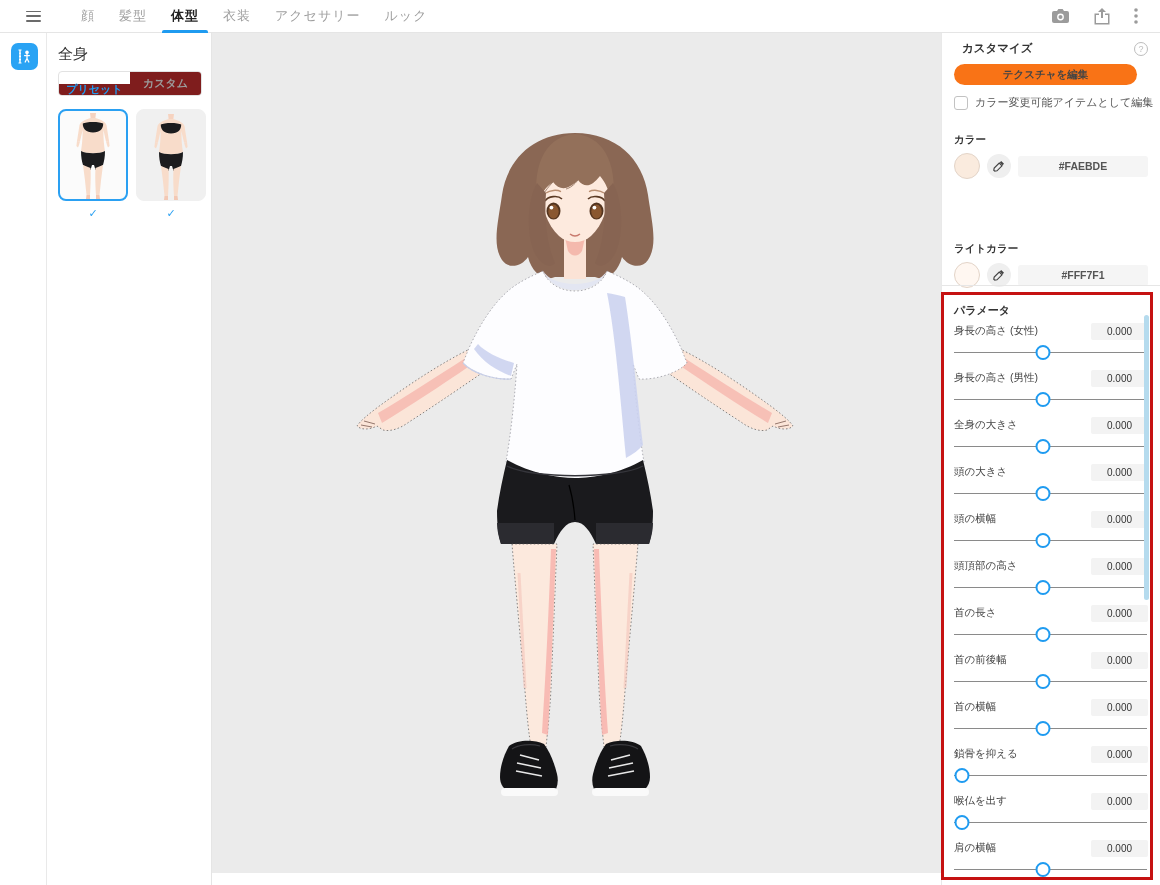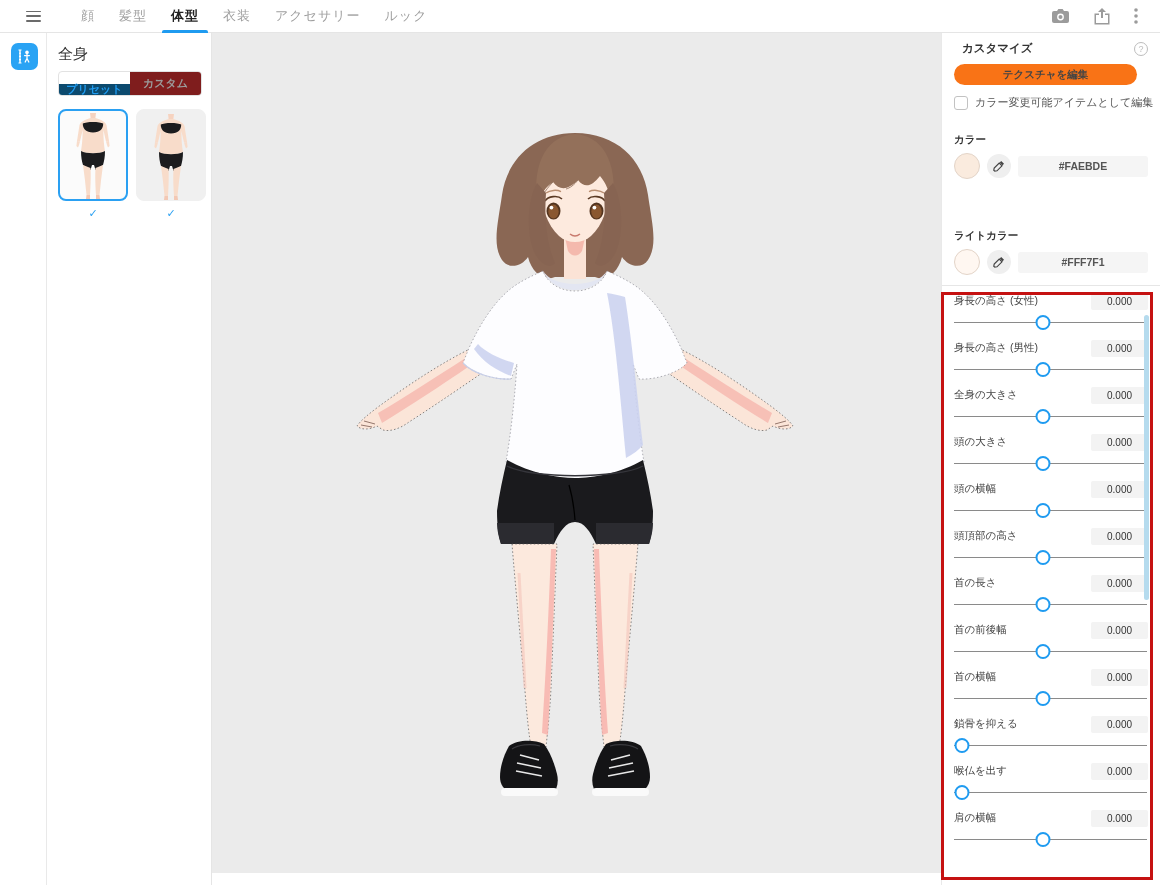--- a/index.html
+++ b/index.html
@@ -29,21 +29,21 @@
     background:#29a3f4; display:flex; align-items:center; justify-content:center; cursor:pointer; }
 
   
   .list-panel { position:absolute; left:47px; top:33px; width:165px; height:852px; background:#fff;
     border-right:1px solid #e5e5e5; z-index:10; }
   .list-title { position:absolute; left:11px; top:12px; font-size:15px; color:#333; }
   .seg { position:absolute; left:11px; top:38px; width:144px; height:25px; display:flex;
     border:1px solid #e2e2e2; border-radius:4px; overflow:hidden; background:#fff; }
   .seg-tab { flex:1; display:flex; align-items:center; justify-content:center; font-size:11px;
     color:#9b9b9b; cursor:pointer; background:#7f1d1d; font-weight:bold; }
-  .seg-tab.active { background:#0c4a6e; color:#1f9bf0;margin-top:12px; }
+  .seg-tab.active { background:#7f1d1d; color:#1f9bf0;margin-top:12px; }
   .preset-grid { position:absolute; left:11px; top:76px; display:flex; gap:8px; }
   .preset { width:70px; }
   .preset-thumb { width:70px; height:92px; border-radius:8px; background:#f0f0f0;
     border:1px solid #f0f0f0; display:flex; align-items:flex-end; justify-content:center;
     overflow:hidden; cursor:pointer; }
   .preset.active .preset-thumb { background:#fbfbfb; border:2px solid #2aa0f2; }
   .preset-check { text-align:center; margin-top:6px; color:#2aa0f2; font-size:11px; font-weight:bold; }
 
   
   .canvas { position:absolute; left:212px; top:33px; width:729px; height:840px; background:#ebebeb; }
@@ -291,37 +291,38 @@
           <span class="swatch" style="background: rgb(250, 235, 222);"></span>
           <span class="dropper">
             <svg width="12" height="12" viewBox="0 0 12 12">
               <path d="M8.2 1 L11 3.8 L9.6 5.2 L6.8 2.4 Z" fill="#444"></path>
               <path d="M6.2 3 L9 5.8 L4 10.8 L1.8 11.2 L0.8 10.2 L1.2 8 Z" fill="none" stroke="#444" stroke-width="1.2"></path>
             </svg>
           </span>
           <span class="hex-box">#FAEBDE</span>
         </div>
       </div>
-      <div class="color-group" style="top: 196px;">
+      <div class="color-group" style="top: 209px;">
         <div class="color-label">ライトカラー</div>
         <div class="color-row">
           <span class="swatch" style="background: rgb(255, 247, 241);"></span>
           <span class="dropper">
             <svg width="12" height="12" viewBox="0 0 12 12">
               <path d="M8.2 1 L11 3.8 L9.6 5.2 L6.8 2.4 Z" fill="#444"></path>
               <path d="M6.2 3 L9 5.8 L4 10.8 L1.8 11.2 L0.8 10.2 L1.2 8 Z" fill="none" stroke="#444" stroke-width="1.2"></path>
             </svg>
           </span>
           <span class="hex-box">#FFF7F1</span>
         </div>
       </div>
 
     <div class="divider"></div>
 
     <div class="params">
+      <div class="params-title">パラメータ</div>
       <div class="slider-row">
           <div class="slider-top">
             <span class="slider-label">身長の高さ (女性)</span>
             <span class="slider-value">0.000</span>
           </div>
           <div class="trackwrap">
             <div class="track"></div>
             <div class="handle" style="left: 89.33px;"></div>
           </div>
         </div>

